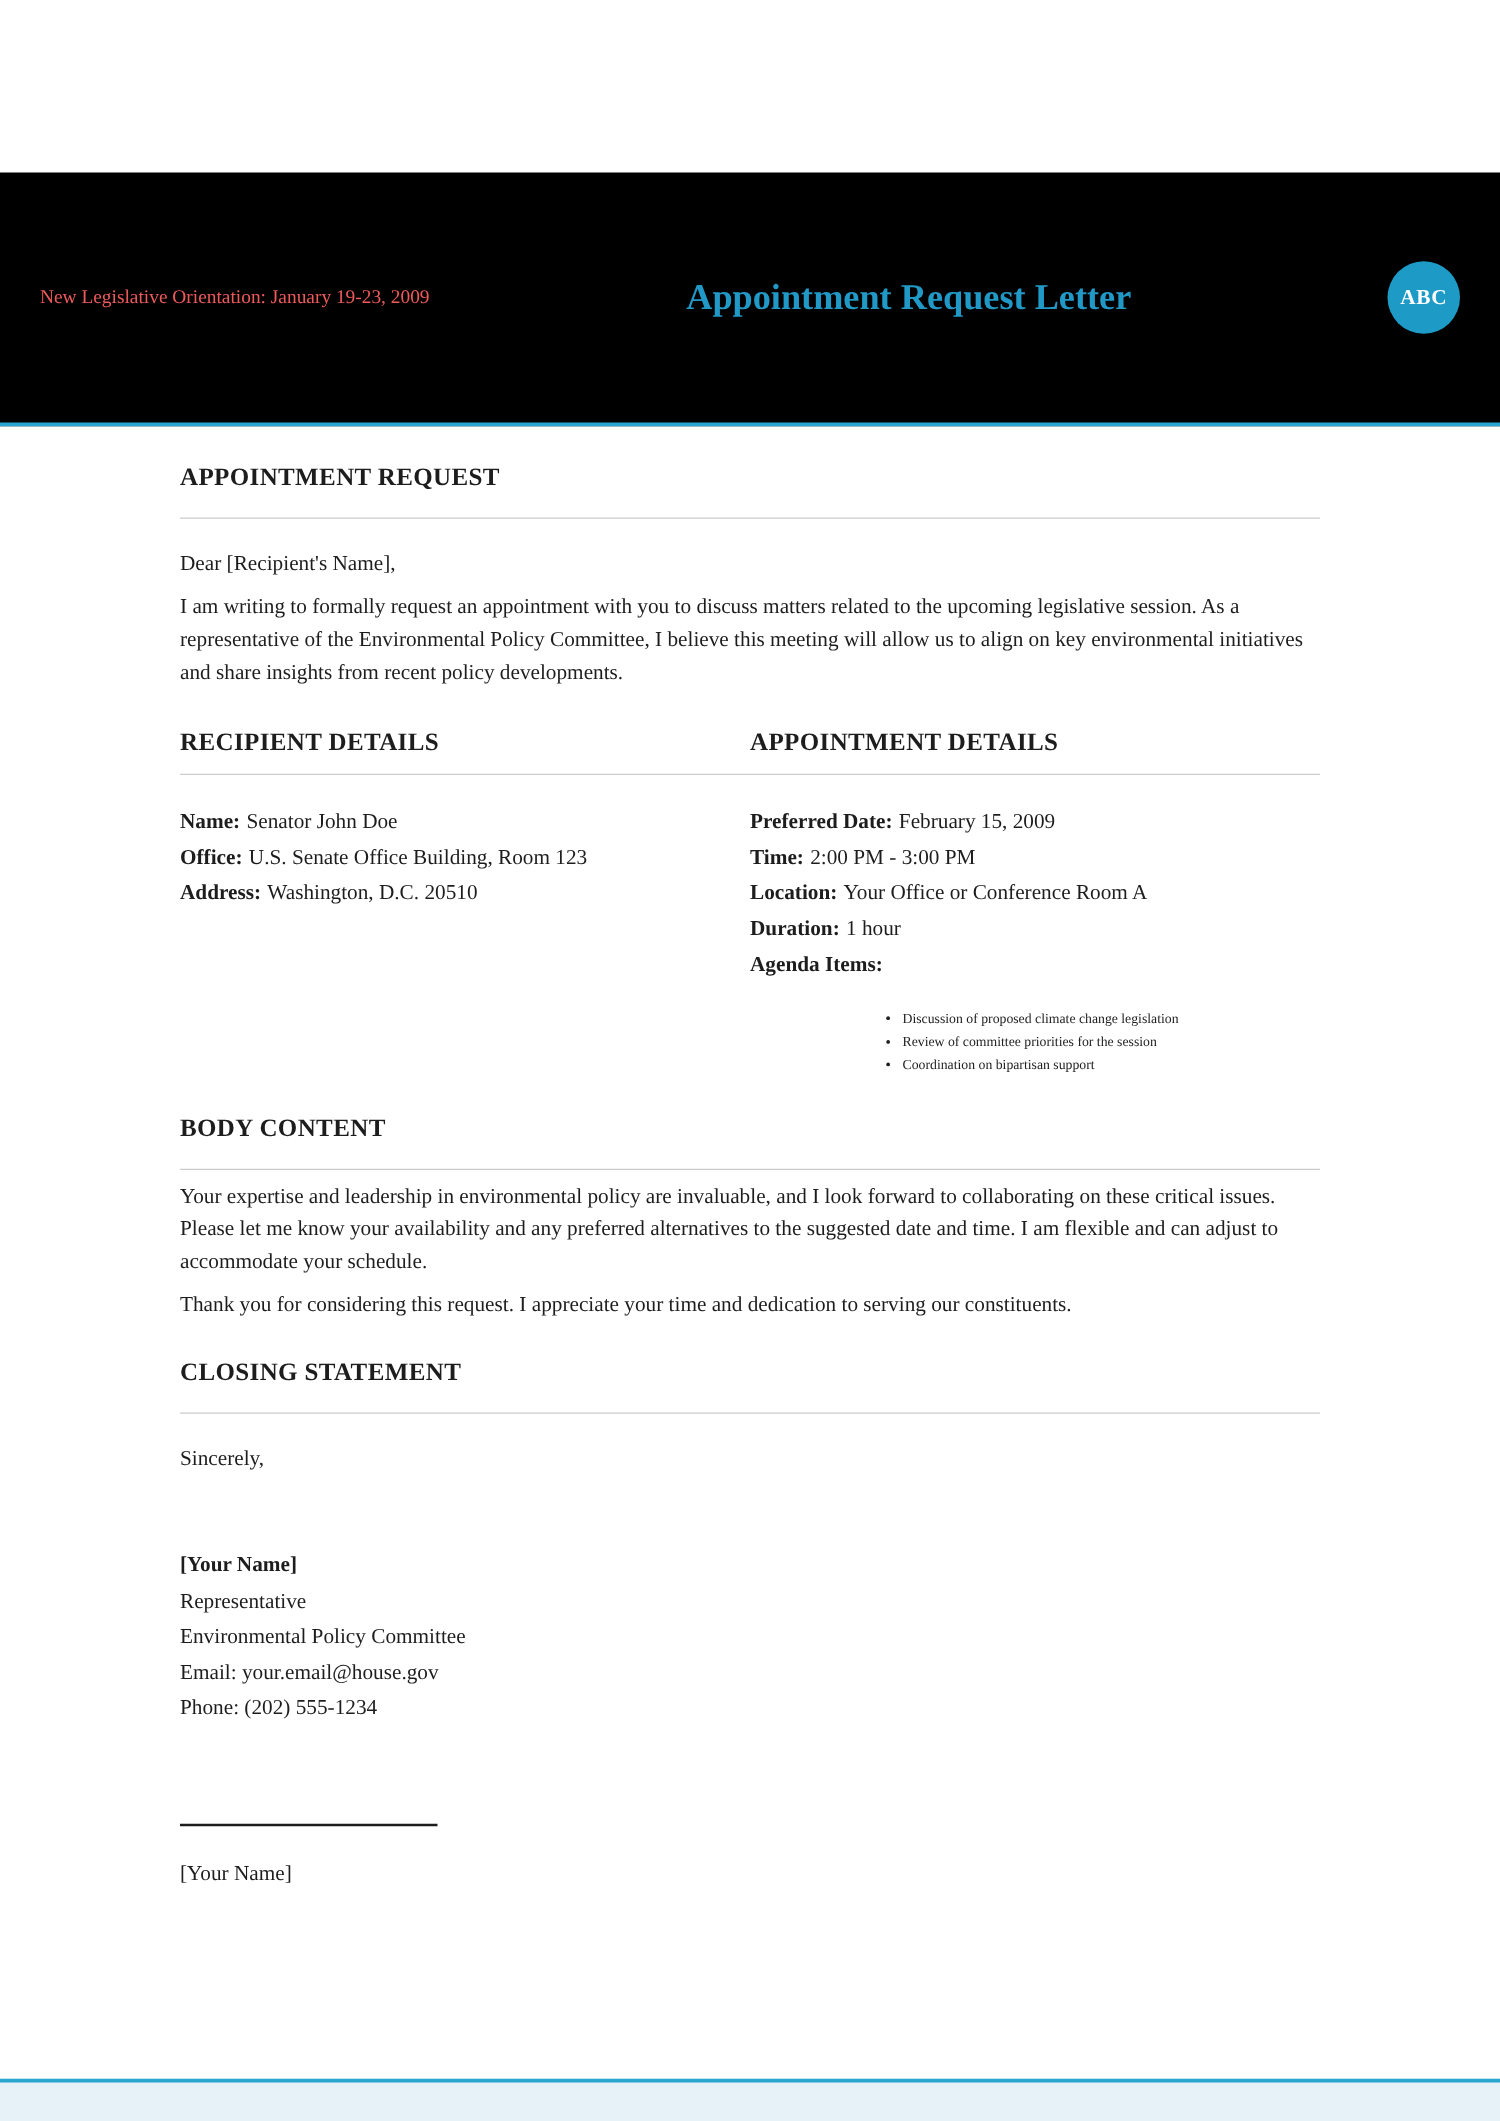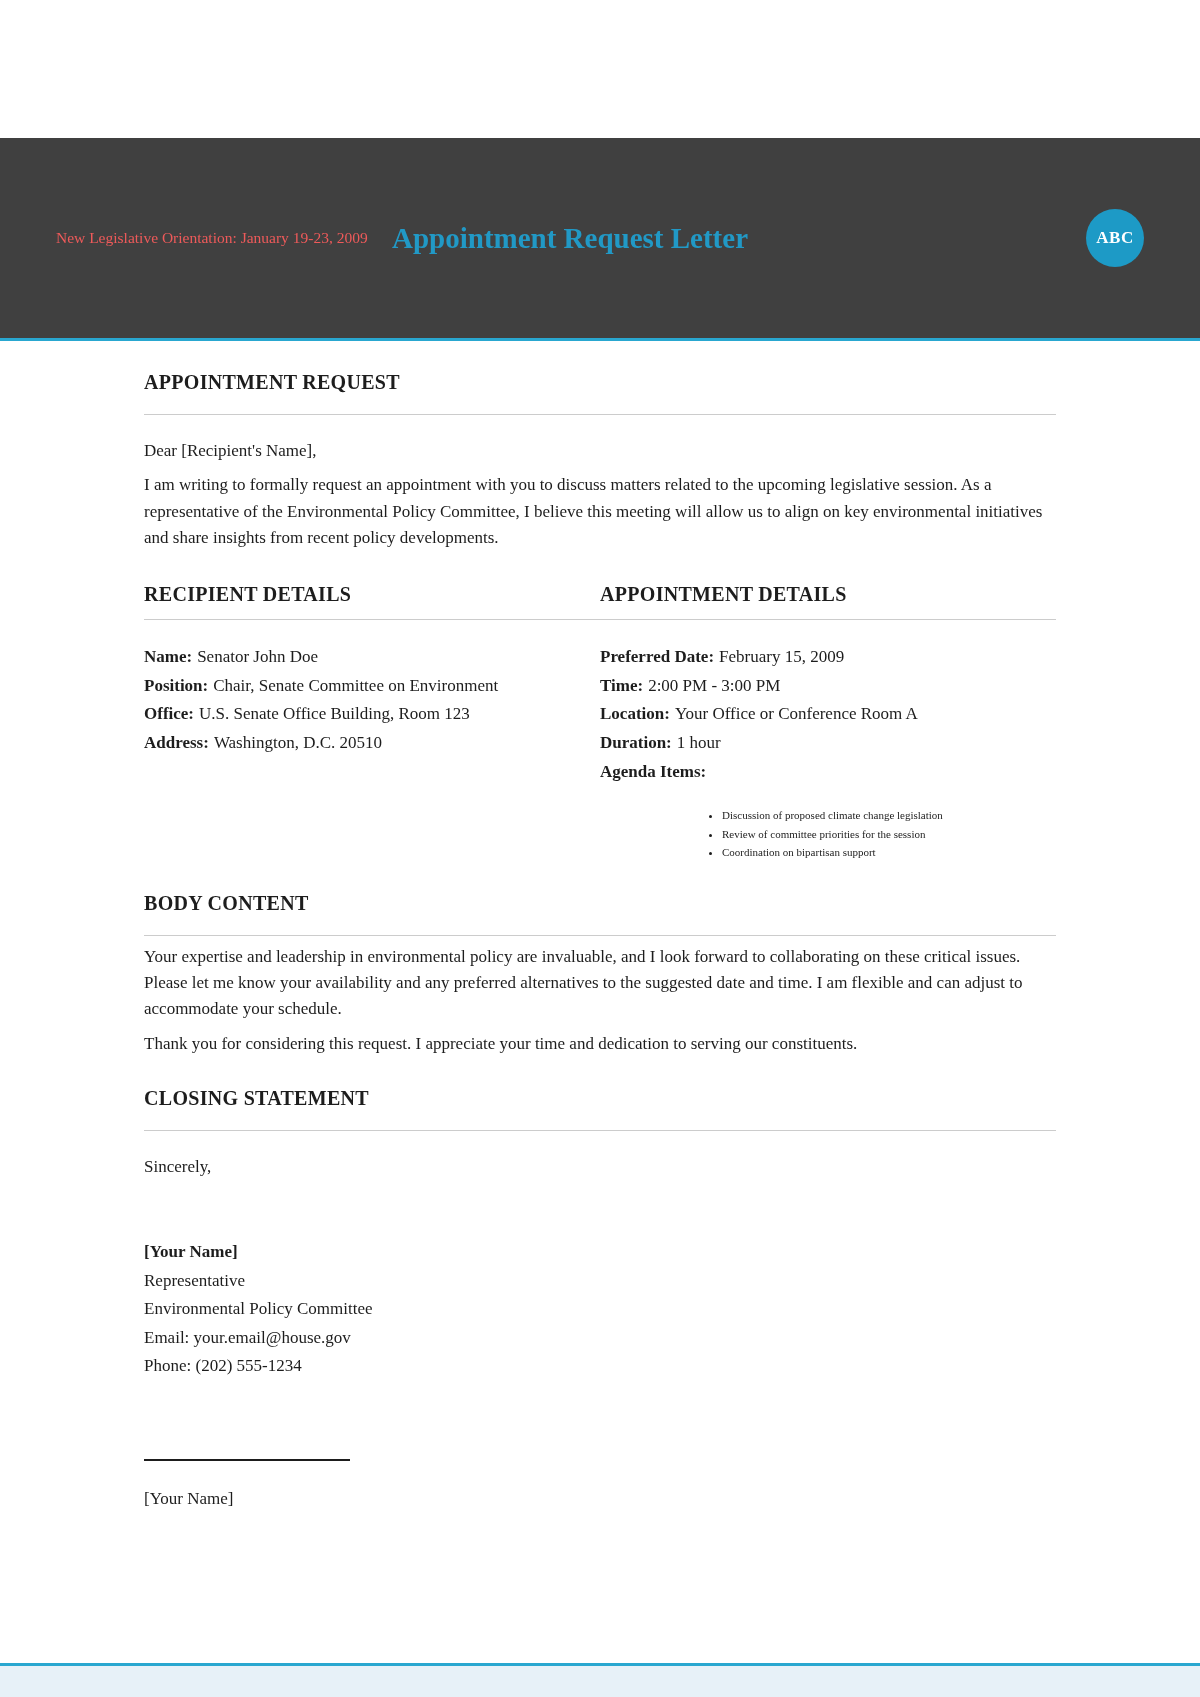--- a/index.html
+++ b/index.html
@@ -12,40 +12,40 @@
     background: #ffffff;
     box-sizing: border-box;
     padding-top: 138px;
     display: flex;
     flex-direction: column;
   }
   .container { width: 912px; margin: 0 auto; }
 
   
   .doc-header {
-    background: #404040;
+    background: #000000;
     border-bottom: 3px solid #29a7d0;
     min-height: 203px;
     display: flex;
     align-items: center;
-    padding: 0 56px;
+    padding: 0 32px;
     box-sizing: border-box;
     gap: 24px;
   }
   .header-note {
     width: 312px;
     flex-shrink: 0;
     font-size: 15.5px;
     line-height: 1.65;
     color: #ee5a5a;
   }
   .doc-title {
     flex: 1;
     margin: 0;
-    text-align: left;
+    text-align: center;
     font-size: 29px;
     font-weight: bold;
     line-height: 1.2;
     color: #2199c6;
   }
   .logo-circle {
     width: 58px; height: 58px;
     border-radius: 50%;
     background: #1d9ac6;
     color: #ffffff;
@@ -132,21 +132,20 @@
       <p class="para">I am writing to formally request an appointment with you to discuss matters related to the upcoming legislative session. As a representative of the Environmental Policy Committee, I believe this meeting will allow us to align on key environmental initiatives and share insights from recent policy developments.</p>
     </section>
 
     <div class="details">
 
       <section>
         <h2 class="section-heading">RECIPIENT DETAILS</h2>
         <div class="rule"></div>
         <div class="fields">
           <p class="field"><strong>Name:</strong><span>Senator John Doe</span></p>
-          <p class="field"><strong>Position:</strong><span>Chair, Senate Committee on Environment</span></p>
           <p class="field"><strong>Office:</strong><span>U.S. Senate Office Building, Room 123</span></p>
           <p class="field"><strong>Address:</strong><span>Washington, D.C. 20510</span></p>
         </div>
       </section>
 
       <section>
         <h2 class="section-heading">APPOINTMENT DETAILS</h2>
         <div class="rule"></div>
         <div class="fields">
           <p class="field"><strong>Preferred Date:</strong><span>February 15, 2009</span></p>

